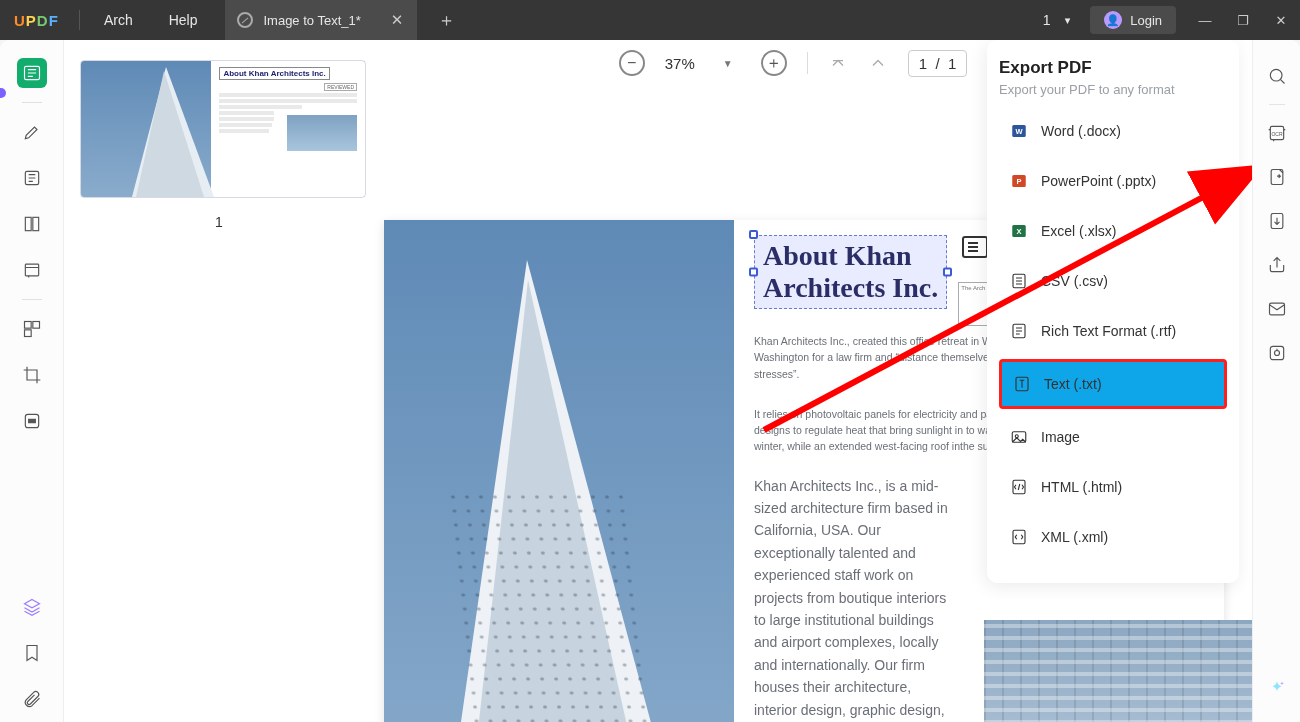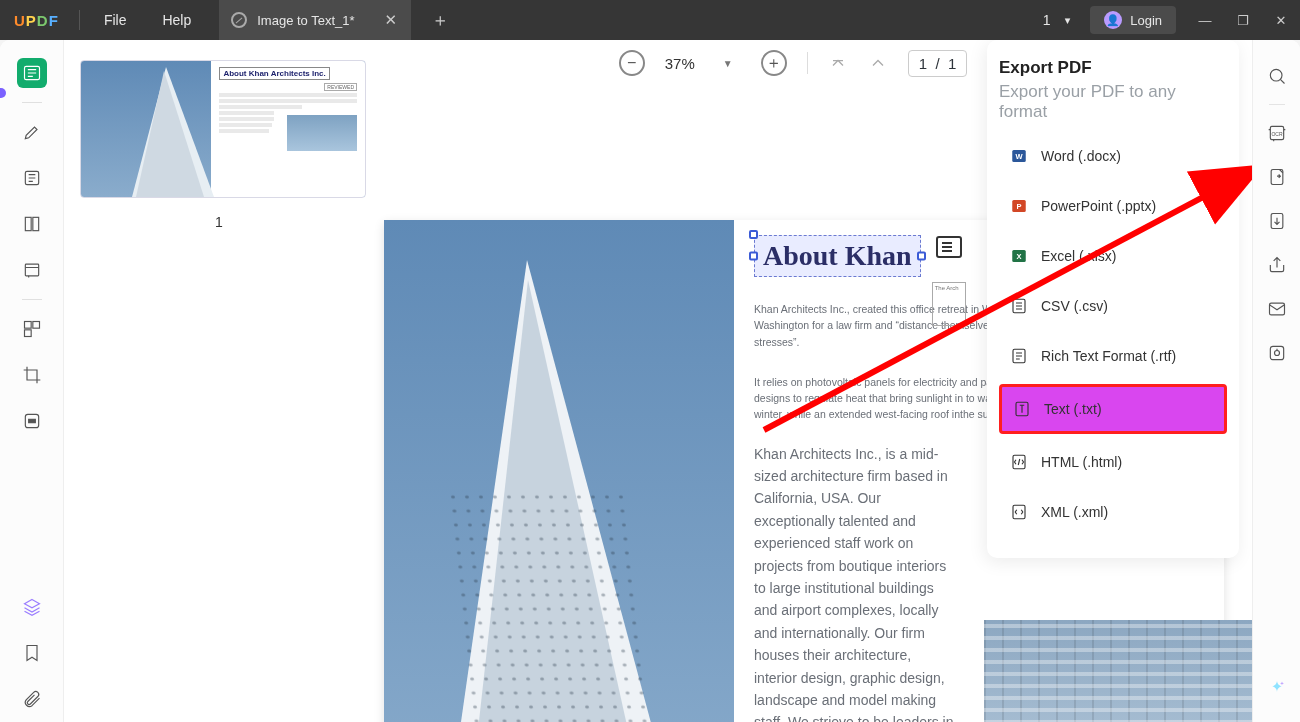--- a/index.html
+++ b/index.html
@@ -111,43 +111,43 @@
   .floaticon::after{content:"";position:absolute;left:4px;top:4px;width:10px;height:2px;background:#333;box-shadow:0 4px 0 #333, 0 8px 0 #333;}
   .floatcard{position:absolute;right:-46px;top:46px;width:34px;height:44px;border:1px solid #aaa;font-size:6px;padding:2px;color:#777;}
   
   .para{ font-size:10.5px; color:#6a6f77; line-height:1.55; margin-top:24px; width:330px;}
   .col2 { display:flex; gap:18px; margin-top:20px;}
   .col2 .txt{flex:1;font-size:14px;color:#6a6f77;line-height:1.6;}
   
   
   .panel { position:absolute; right:13px; top:0; width:252px; background:#fff; border-radius:10px; box-shadow:-2px 4px 18px rgba(0,0,0,0.08); padding:18px 12px 18px; }
   .panel h2{margin:0 0 4px 0;font-size:17px;font-weight:700;color:#222;}
-  .panel .sub{font-size:17px;color:#9aa0a6;margin-bottom:12px;}
+  .panel .sub{font-size:13px;color:#9aa0a6;margin-bottom:12px;}
   .opt{ display:flex; align-items:center; gap:12px; padding:12px 10px; border-radius:6px; margin:6px 0; font-size:14px; color:#333;}
   .opt .oi{width:20px;height:20px;display:flex;align-items:center;justify-content:center;}
   .opt .oi svg{width:18px;height:18px;}
-  .opt.highlight{background:#d946ef;border:3px solid #ff1f1f;border-radius:4px;}
+  .opt.highlight{background:#0ea5e9;border:3px solid #ff1f1f;border-radius:4px;}
   
   
   .arrow{ position:absolute; pointer-events:none; z-index:50;}
   .arrow svg{width:100%;height:100%;}
 
 </style>
 </head>
 <body>
 
 <div class="titlebar">
   <div class="brand">
     <span class="u">U</span>
     <span class="p">P</span>
     <span class="d">D</span>
     <span class="f">F</span>
   </div>
   <div class="vr"></div>
-  <div class="menu-item">File</div>
+  <div class="menu-item">Arch</div>
   <div class="menu-item">Help</div>
 
   <div class="tab">
     <span class="tabicon"></span>
     <span>Image to Text_1*</span>
     <span class="close">✕</span>
   </div>
   <div class="addtab">＋</div>
 
   <div class="tb-right">
@@ -287,20 +287,21 @@
         </div>
         <div class="bldg"></div>
 
         <div class="content">
           <div class="titlebox">
             <span class="handle-dot hd-tl"></span>
             <span class="handle-dot hd-ml"></span>
             <span class="handle-dot hd-mr"></span>
             <h1>
               <span>About Khan</span><br>
+              <span>Architects Inc.</span>
             </h1>
             <span class="floaticon"></span>
             <span class="floatcard">The Arch</span>
           </div>
 
           <div class="para">Khan Architects Inc., created this office retreat in Westport, Washington for a law firm and “distance themselves from social stresses”.</div>
           <div class="para">It relies on photovoltaic panels for electricity and passive building designs to regulate heat that bring sunlight in to warm the interiors in winter, while an extended west-facing roof inthe summer.</div>
           <div class="col2">
             <div class="txt" style="max-width:200px">Khan Architects Inc., is a mid-sized architecture firm based in California, USA. Our exceptionally talented and experienced staff work on projects from boutique interiors to large institutional buildings and airport complexes, locally and internationally. Our firm houses their architecture, interior design, graphic design, landscape and model making staff. We strieve to be leaders in the community through work, research and personal choices.</div>
           </div>
@@ -357,20 +358,30 @@
           <span>Rich Text Format (.rtf)</span>
         </div>
         <div class="opt highlight">
           <span class="oi">
               <svg viewBox="0 0 24 24" fill="none" stroke="#333" stroke-width="1.5">
                 <rect x="4" y="3" width="16" height="18" rx="2"></rect>
                 <path d="M9 7h6M12 7v10"></path>
               </svg>
             </span>
           <span>Text (.txt)</span>
+        </div>
+        <div class="opt">
+          <span class="oi">
+              <svg viewBox="0 0 24 24" fill="none" stroke="#333" stroke-width="1.5">
+                <rect x="3" y="5" width="18" height="14" rx="2"></rect>
+                <circle cx="9" cy="11" r="2"></circle>
+                <path d="M3 19l6-6 5 5 3-3 4 4"></path>
+              </svg>
+            </span>
+          <span>Image</span>
         </div>
         <div class="opt">
           <span class="oi">
               <svg viewBox="0 0 24 24" fill="none" stroke="#333" stroke-width="1.5">
                 <rect x="4" y="3" width="16" height="18" rx="2"></rect>
                 <path d="M8 9l-2 3 2 3M16 9l2 3-2 3M13 8l-2 8"></path>
               </svg>
             </span>
           <span>HTML (.html)</span>
         </div>

